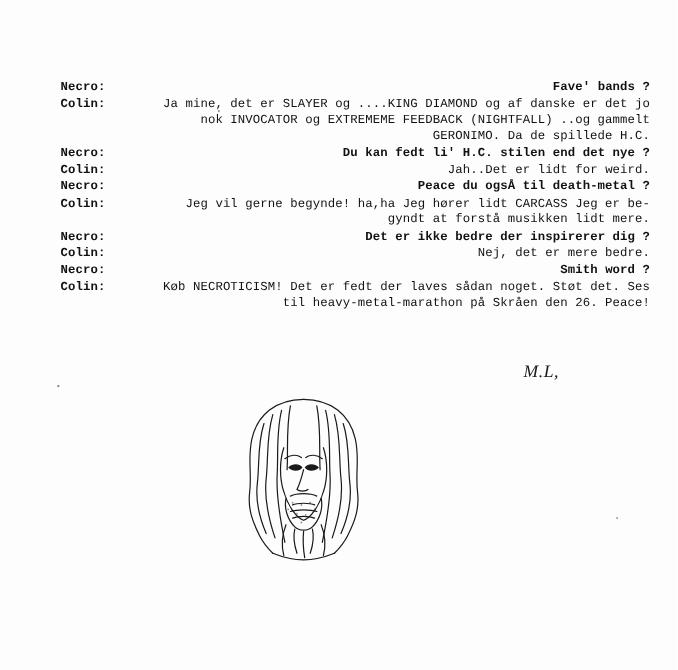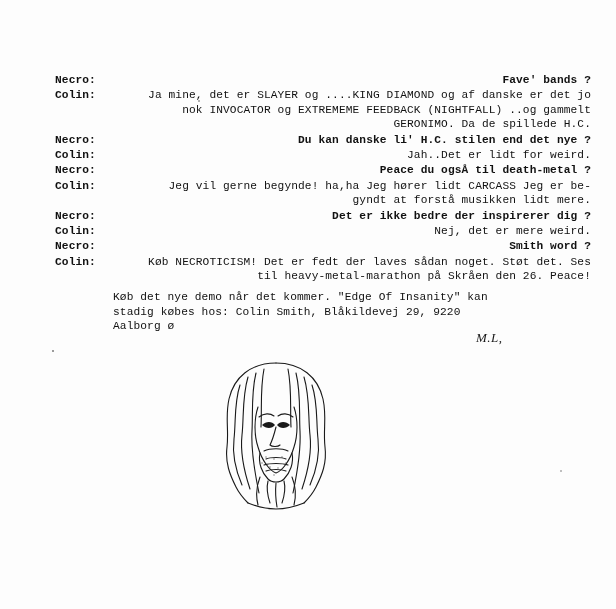--- a/index.html
+++ b/index.html
@@ -58,21 +58,21 @@
     font-size: 11.2px;
     line-height: 14.6px;
     white-space: pre-wrap;
     letter-spacing: 0.1px;
   }
   .signature {
     position: absolute;
     left: 476px;
     top: 330px;
     font-family: "Liberation Serif", serif;
-    font-size: 13px;
+    font-size: 16px;
     font-style: italic;
     letter-spacing: 0.5px;
     color: #1a1a1a;
   }
   .speck {
     position: absolute;
     background: #7a7a7a;
     border-radius: 50%;
   }
   #speck-1 { left: 52px; top: 350px; width: 2px; height: 2px; }
@@ -106,21 +106,21 @@
 
     <div class="qa-line">
       <span class="speaker">Colin:</span>
       <span class="speech">Ja mine, det er SLAYER og ....KING DIAMOND og af danske er det jo
 nok INVOCATOR og EXTREMEME FEEDBACK (NIGHTFALL) ..og gammelt
 GERONIMO. Da de spillede H.C.</span>
     </div>
 
     <div class="qa-line bold">
       <span class="speaker">Necro:</span>
-      <span class="speech">Du kan danske li' H.C. stilen end det nye ?</span>
+      <span class="speech">Du kan fedt li' H.C. stilen end det nye ?</span>
     </div>
 
     <div class="qa-line">
       <span class="speaker">Colin:</span>
       <span class="speech">Jah..Det er lidt for weird.</span>
     </div>
 
     <div class="qa-line bold">
       <span class="speaker">Necro:</span>
       <span class="speech">Peace du ogsÅ til death-metal ?</span>
@@ -132,39 +132,36 @@
 gyndt at forstå musikken lidt mere.</span>
     </div>
 
     <div class="qa-line bold">
       <span class="speaker">Necro:</span>
       <span class="speech">Det er ikke bedre der inspirerer dig ?</span>
     </div>
 
     <div class="qa-line">
       <span class="speaker">Colin:</span>
-      <span class="speech">Nej, det er mere weird.</span>
+      <span class="speech">Nej, det er mere bedre.</span>
     </div>
 
     <div class="qa-line bold">
       <span class="speaker">Necro:</span>
       <span class="speech">Smith word ?</span>
     </div>
 
     <div class="qa-line">
       <span class="speaker">Colin:</span>
       <span class="speech">Køb NECROTICISM! Det er fedt der laves sådan noget. Støt det. Ses
 til heavy-metal-marathon på Skråen den 26. Peace!</span>
     </div>
 
   </div>
 
-  <div class="outro">Køb det nye demo når det kommer. "Edge Of Insanity" kan
-stadig købes hos: Colin Smith, Blåkildevej 29, 9220
-Aalborg ø</div>
 
   <div class="signature">M.L,</div>
 
   <div id="portrait">
     <svg width="160" height="160" viewBox="0 0 160 160" xmlns="http://www.w3.org/2000/svg">
       <g fill="none" stroke="#1a1a1a" stroke-width="1.1" stroke-linecap="round">
 
         <path d="M80 8 C55 8 38 22 33 44 C29 62 33 74 31 92 C29 108 34 120 40 132 C44 140 48 144 52 148"></path>
         <path d="M80 8 C105 8 122 22 127 44 C131 62 127 74 129 92 C131 108 126 120 120 132 C116 140 112 144 108 148"></path>
 

